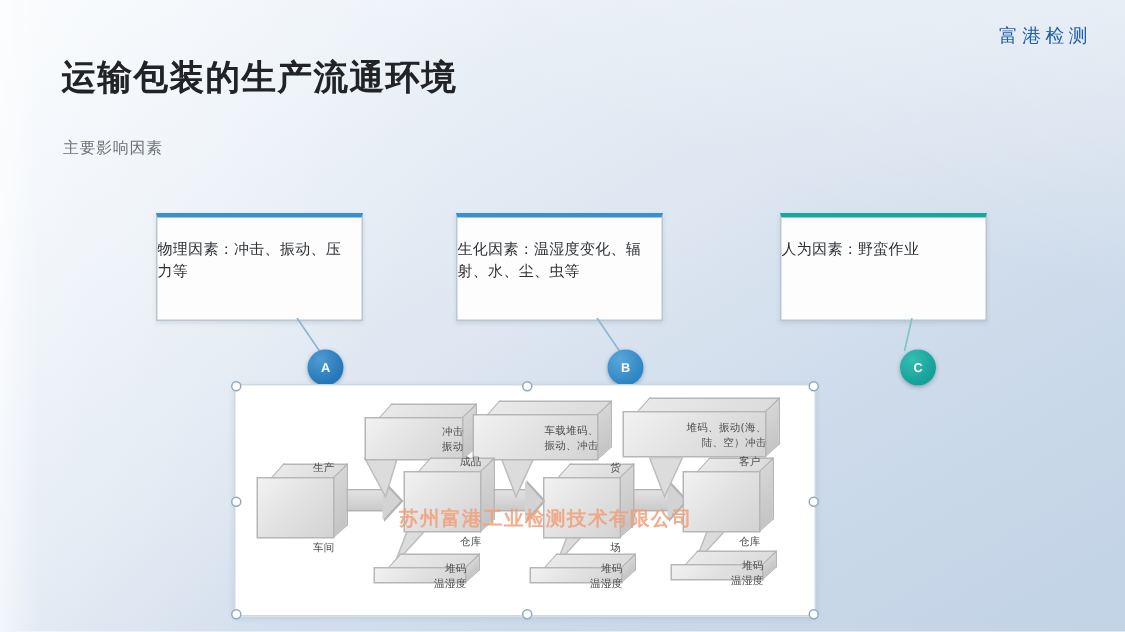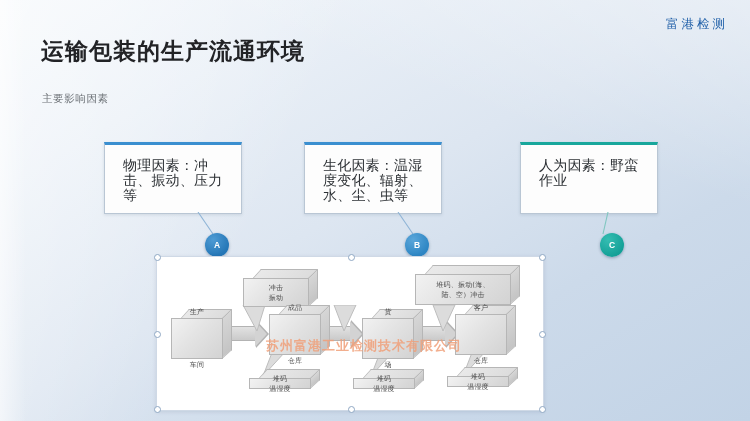--- a/index.html
+++ b/index.html
@@ -50,23 +50,23 @@
   }
 
   
   .card{
     position:absolute;width:138px;height:72px;background:#fdfdfd;
     border:1px solid #b9c6d4;border-top-width:3px;
     box-shadow:0 1px 3px rgba(40,60,90,.13);
     box-sizing:border-box;
   }
   .card .card-text{
-    position:absolute;left:18px;right:10px;top:14px;
-    font-size:14px;line-height:15px;color:#2c3034;
-    font-family:Liberation Mono, monospace;
+    position:absolute;left:0;right:10px;top:14px;
+    font-size:10px;line-height:15px;color:#2c3034;
+    font-family:Liberation Serif, serif;
     letter-spacing:.2px;
   }
   #card-a{left:104px;top:142px;border-top-color:#3a8fd0;}
   #card-b{left:304px;top:142px;border-top-color:#3a8fd0;}
   #card-c{left:520px;top:142px;border-top-color:#18a79c;}
 
   
   .leader{position:absolute;width:40px;height:28px;}
   #leader-a{left:196px;top:212px;}
   #leader-b{left:396px;top:212px;}
@@ -110,21 +110,21 @@
     transform:skewX(-42deg);transform-origin:bottom left;
   }
   .cube .side{
     position:absolute;right:-9px;top:9px;width:10px;height:calc(100% - 9px);
     background:linear-gradient(180deg,#d6d6d6,#c4c4c4);
     border:1px solid #b6b6b6;border-left:none;box-sizing:border-box;
     transform:skewY(-42deg);transform-origin:top left;
   }
   .cube .label{
     position:absolute;left:0;top:9px;width:100%;height:calc(100% - 9px);
-    display:flex;flex-direction:column;align-items:center;justify-content:center;
+    display:flex;flex-direction:column;align-items:flex-end;justify-content:center;
     font-size:7px;line-height:10px;color:#4c4c4c;text-align:center;
     font-family:"DejaVu Sans",sans-serif;letter-spacing:.2px;
   }
   .cube.vert .label{font-size:7px;line-height:9px;gap:44px;}
 
   
   .node{width:52px;height:50px;}
   .note{width:66px;height:38px;}
   .note-wide{width:84px;height:40px;}
   .note-lo{width:62px;height:20px;}
@@ -225,20 +225,29 @@
       <div class="cube note" style="left:86px;top:12px;">
         <div class="top"></div>
         <div class="side"></div>
         <div class="face"></div>
         <div class="label">
           <span>冲击</span>
           <span>振动</span>
         </div>
       </div>
 
+      <div class="cube note-wide" style="left:158px;top:10px;">
+        <div class="top"></div>
+        <div class="side"></div>
+        <div class="face"></div>
+        <div class="label">
+          <span>车载堆码、</span>
+          <span>振动、冲击</span>
+        </div>
+      </div>
 
       <div class="cube note-wide" style="left:258px;top:8px;width:96px;">
         <div class="top"></div>
         <div class="side"></div>
         <div class="face"></div>
         <div class="label">
           <span>堆码、振动(海、</span>
           <span>陆、空）冲击</span>
         </div>
       </div>

